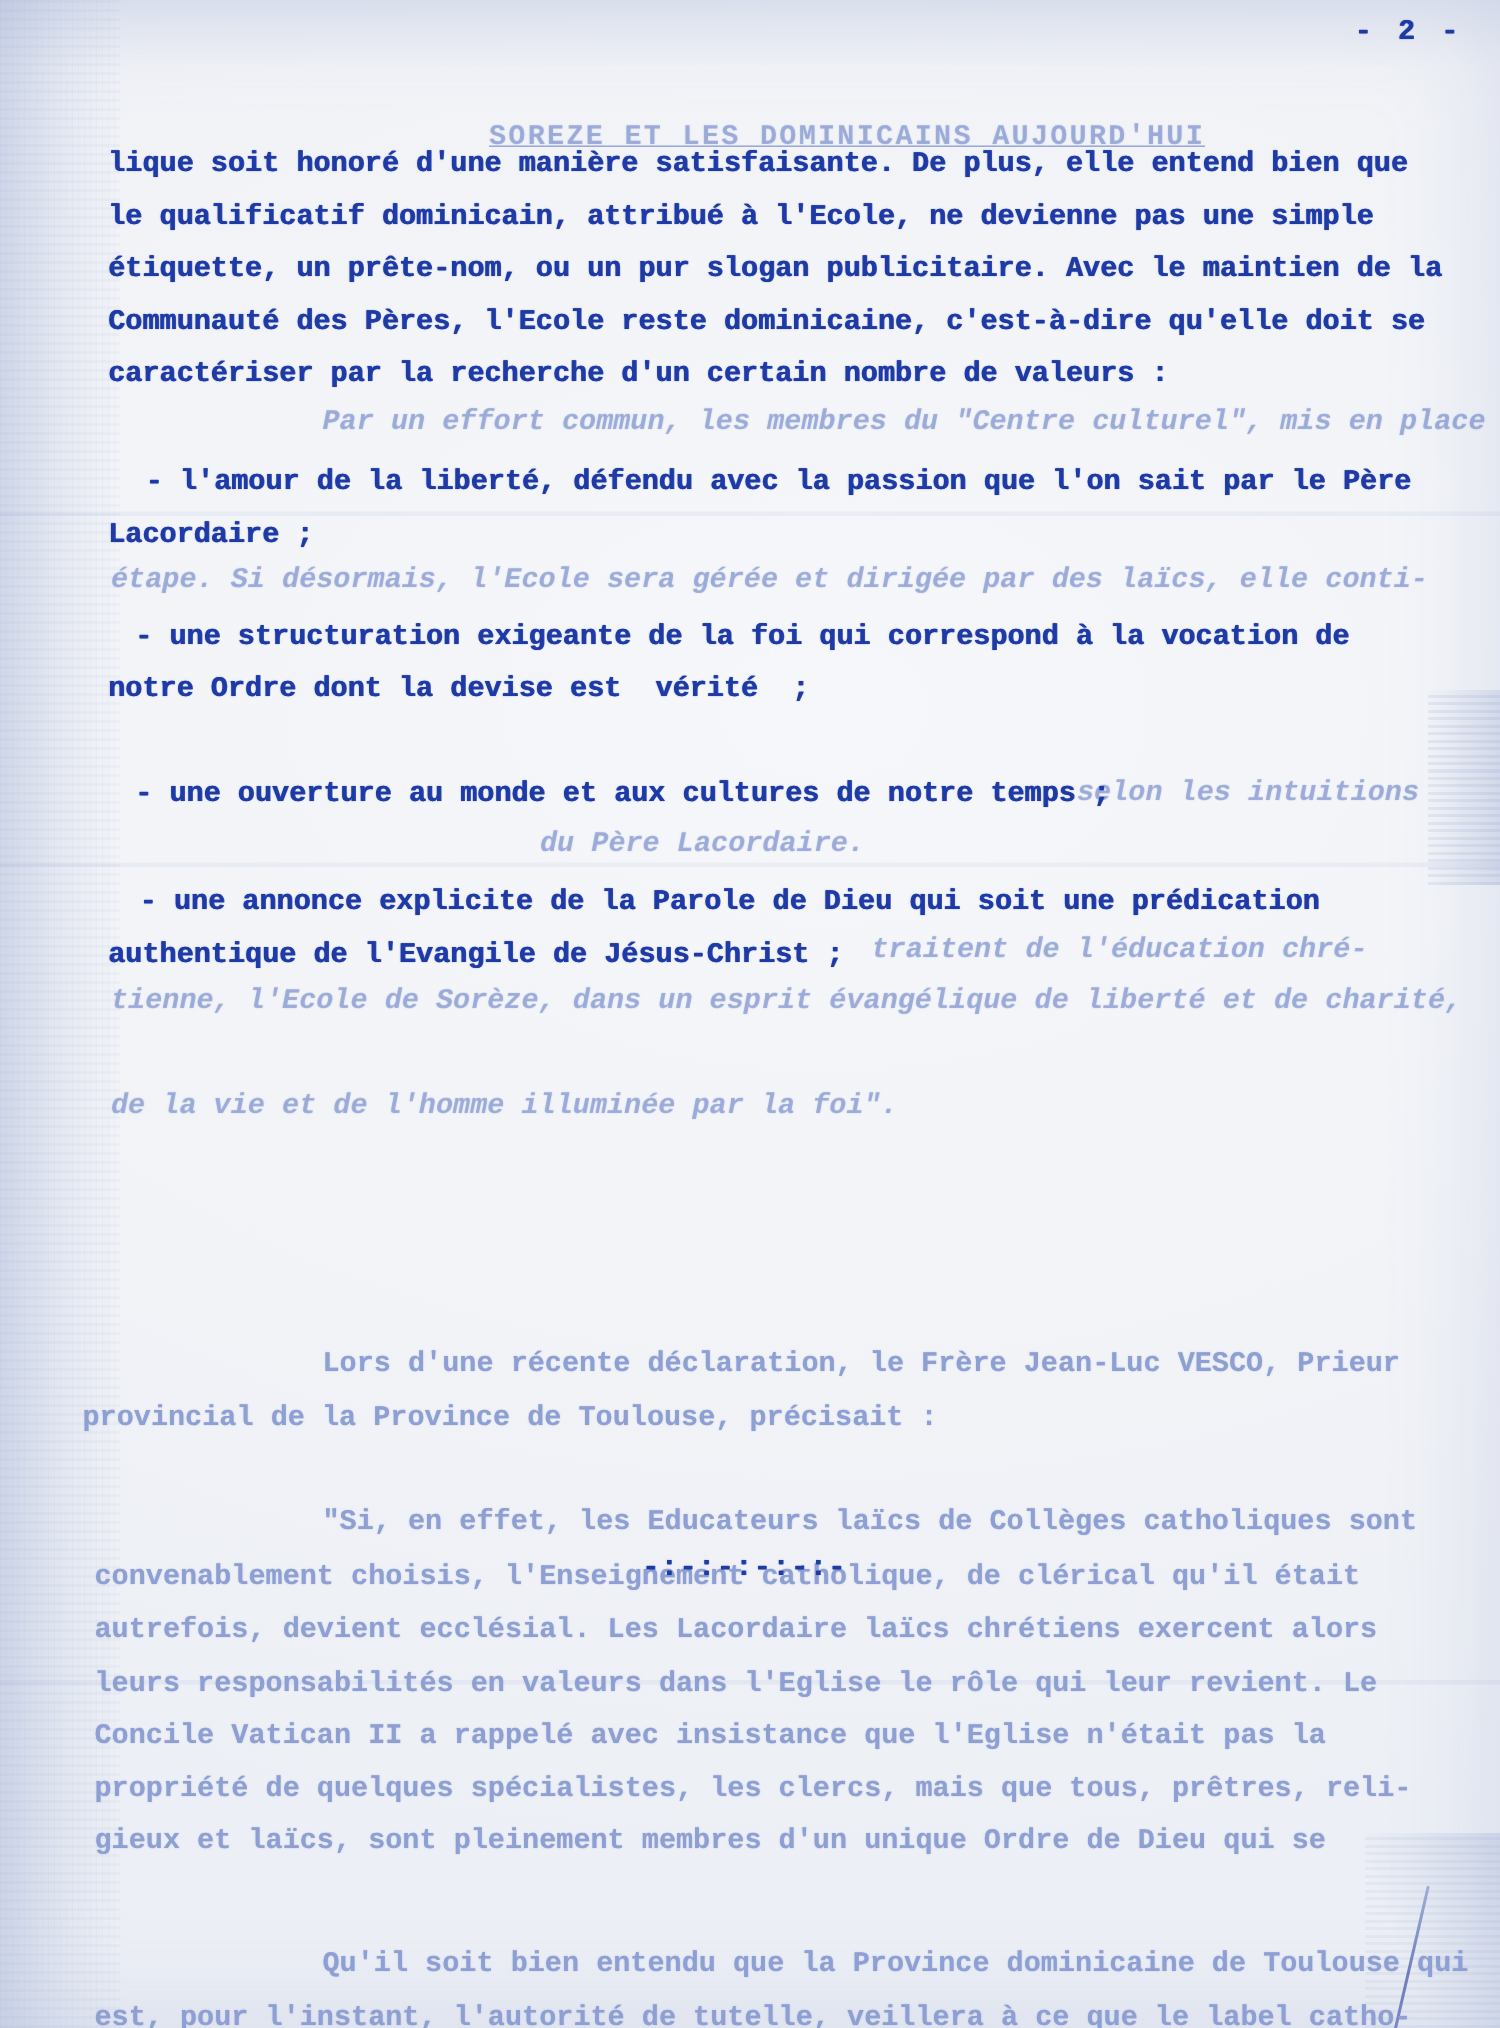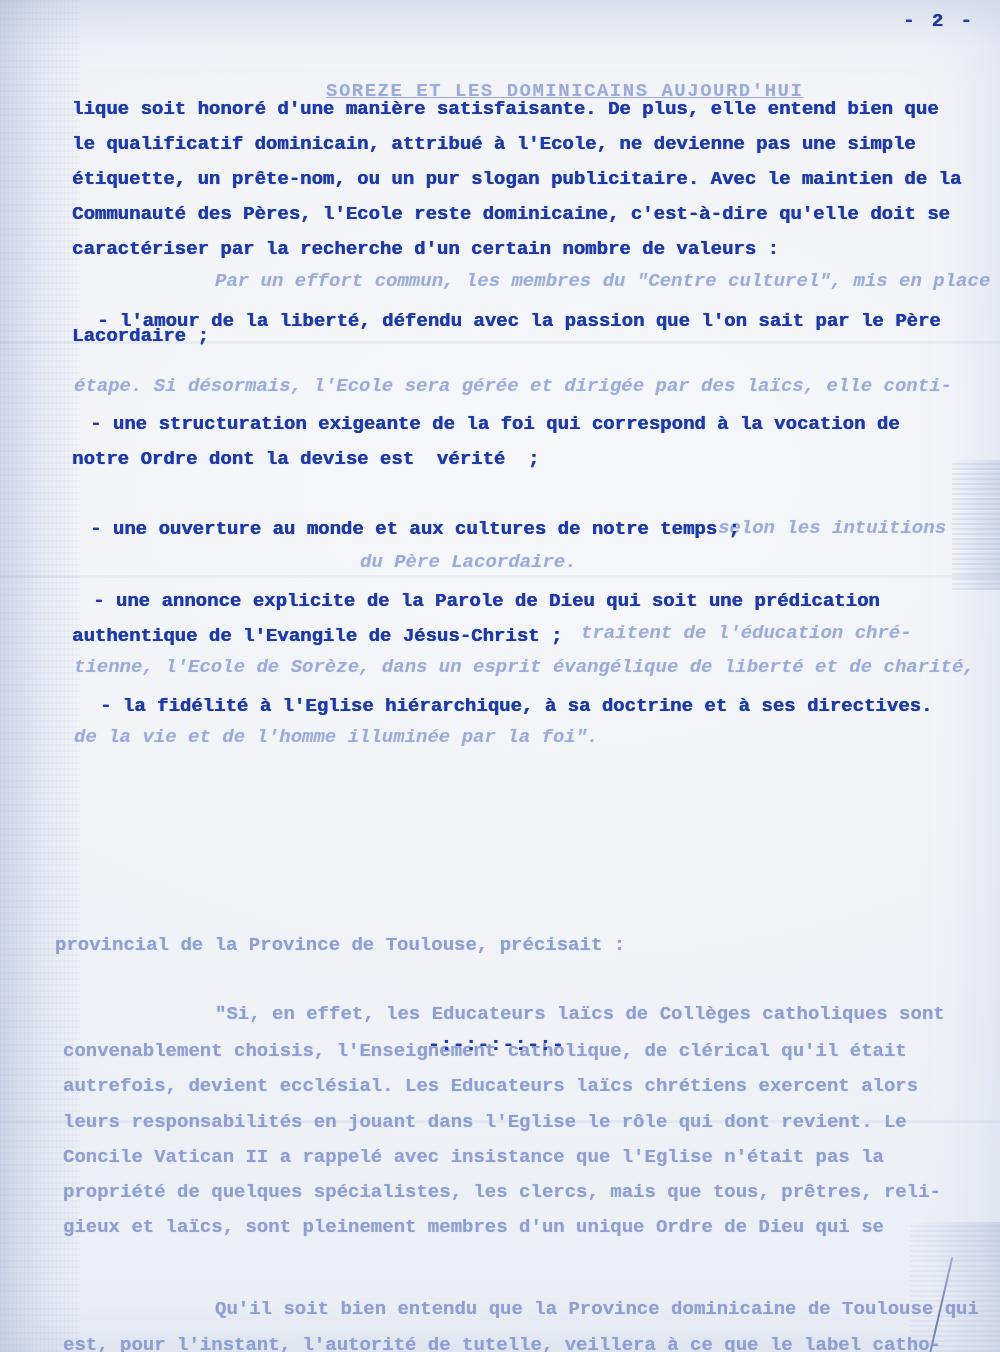--- a/index.html
+++ b/index.html
@@ -91,34 +91,34 @@
   <div class="ln ghost" style="top:656px;left:74px">tienne, l'Ecole de Sorèze, dans un esprit évangélique de liberté et de charité,</div>
   <div class="ln ghost" style="top:726px;left:74px">de la vie et de l'homme illuminée par la foi".</div>
 
   <div class="ln dark" style="top:98px;left:72px">lique soit honoré d'une manière satisfaisante. De plus, elle entend bien que</div>
   <div class="ln dark" style="top:133px;left:72px">le qualificatif dominicain, attribué à l'Ecole, ne devienne pas une simple</div>
   <div class="ln dark" style="top:168px;left:72px">étiquette, un prête-nom, ou un pur slogan publicitaire. Avec le maintien de la</div>
   <div class="ln dark" style="top:203px;left:72px">Communauté des Pères, l'Ecole reste dominicaine, c'est-à-dire qu'elle doit se</div>
   <div class="ln dark" style="top:238px;left:72px">caractériser par la recherche d'un certain nombre de valeurs :</div>
 
   <div class="ln dark" style="top:310px;left:97px">- l'amour de la liberté, défendu avec la passion que l'on sait par le Père</div>
-  <div class="ln dark" style="top:325px;left:72px">Lacordaire ;</div>
+  <div class="ln dark" style="top:345px;left:72px">Lacordaire ;</div>
   <div class="ln dark" style="top:413px;left:90px">- une structuration exigeante de la foi qui correspond à la vocation de</div>
   <div class="ln dark" style="top:448px;left:72px">notre Ordre dont la devise est  vérité  ;</div>
   <div class="ln dark" style="top:518px;left:90px">- une ouverture au monde et aux cultures de notre temps ;</div>
   <div class="ln dark" style="top:590px;left:93px">- une annonce explicite de la Parole de Dieu qui soit une prédication</div>
   <div class="ln dark" style="top:625px;left:72px">authentique de l'Evangile de Jésus-Christ ;</div>
-  <div class="ln dark" style="top:695px;left:100px">- la fidélité à l'Eglise hiérarchique, à sa doctrine et à ses directives.</div>
 
+  <div class="ln faded" style="top:898px;left:215px">Lors d'une récente déclaration, le Frère Jean-Luc VESCO, Prieur</div>
   <div class="ln faded" style="top:934px;left:55px">provincial de la Province de Toulouse, précisait :</div>
 
   <div class="ln faded" style="top:1003px;left:215px">"Si, en effet, les Educateurs laïcs de Collèges catholiques sont</div>
   <div class="ln faded" style="top:1040px;left:63px">convenablement choisis, l'Enseignement catholique, de clérical qu'il était</div>
-  <div class="ln faded" style="top:1075px;left:63px">autrefois, devient ecclésial. Les Educateurs laïcs chrétiens exercent alors</div>
-  <div class="ln faded" style="top:1111px;left:63px">leurs responsabilités en jouant dans l'Eglise le rôle qui dont revient. Le</div>
+  <div class="ln faded" style="top:1075px;left:63px">autrefois, devient ecclésial. Les Lacordaire laïcs chrétiens exercent alors</div>
+  <div class="ln faded" style="top:1111px;left:63px">leurs responsabilités en valeurs dans l'Eglise le rôle qui leur revient. Le</div>
   <div class="ln faded" style="top:1146px;left:63px">Concile Vatican II a rappelé avec insistance que l'Eglise n'était pas la</div>
   <div class="ln faded" style="top:1181px;left:63px">propriété de quelques spécialistes, les clercs, mais que tous, prêtres, reli-</div>
   <div class="ln faded" style="top:1216px;left:63px">gieux et laïcs, sont pleinement membres d'un unique Ordre de Dieu qui se</div>
 
   <div class="ln faded" style="top:1298px;left:215px">Qu'il soit bien entendu que la Province dominicaine de Toulouse qui</div>
   <div class="ln faded" style="top:1334px;left:63px">est, pour l'instant, l'autorité de tutelle, veillera à ce que le label catho-</div>
 
   <div class="ln dark sep" style="top:1034px;left:428px">-:-:-:-:-:-</div>
 
 </div>

